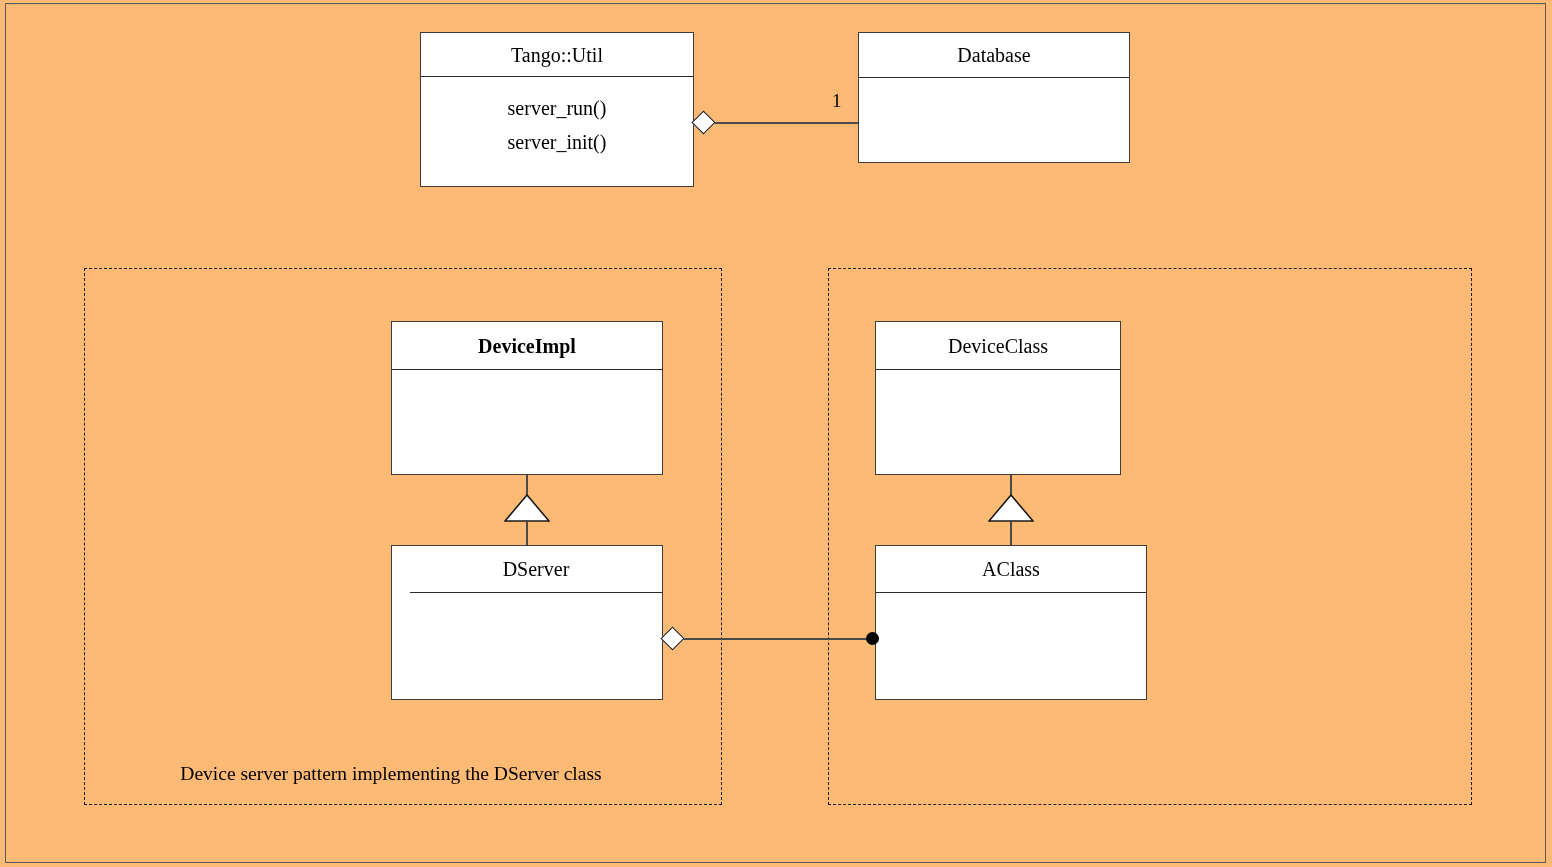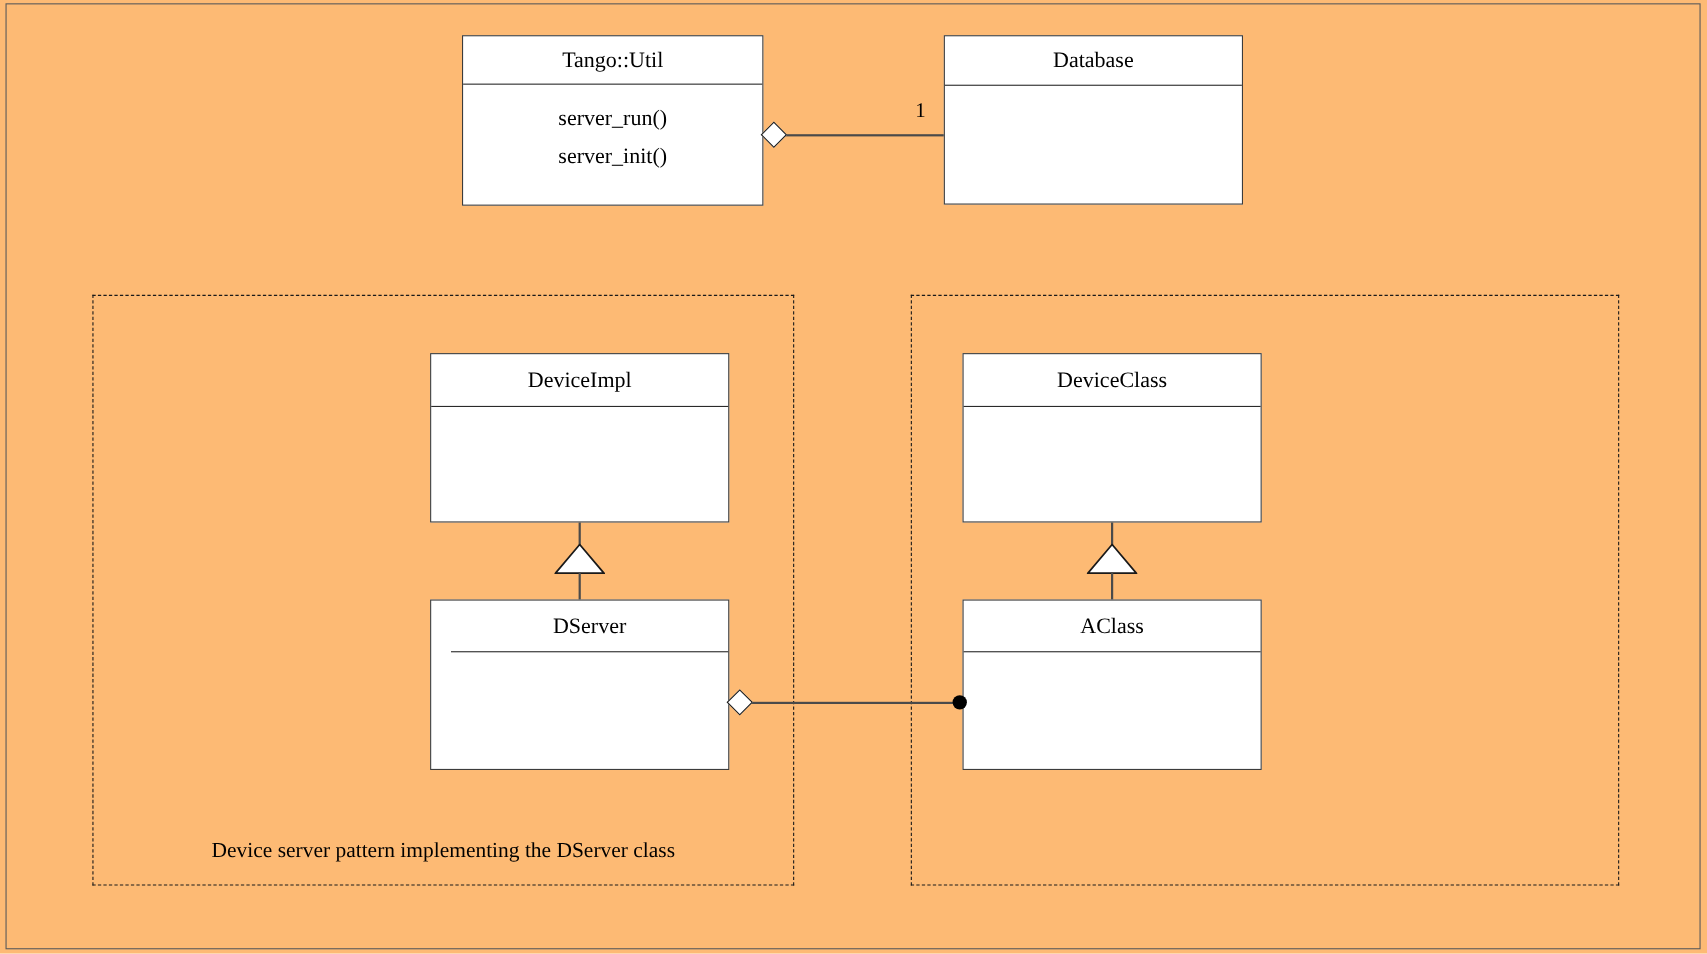--- a/index.html
+++ b/index.html
@@ -120,50 +120,50 @@
     <div class="class-body">
       <div class="member">server_run()</div>
       <div class="member">server_init()</div>
     </div>
   </div>
 
   <div class="conn-line h-line" style="left:711px; top:122px; width:148px;"></div>
   <div class="diamond" style="left:695px; top:114px;"></div>
   <div class="multiplicity" style="left:832px; top:91px;">1</div>
 
-  <div class="uml-class" style="left:858px; top:32px; width:272px; height:154px;">
+  <div class="uml-class" style="left:858px; top:32px; width:272px; height:131px;">
     <div class="class-name" style="height:45px;">Database</div>
     <div class="class-body"></div>
   </div>
 
   <div class="group-region" style="left:84px; top:268px; width:638px; height:537px;"></div>
 
   <div class="uml-class" style="left:391px; top:321px; width:272px; height:154px;">
-    <div class="class-name" style="height:48px;">DeviceImpl</div>
+    <div class="class-name" style="height:48px;font-weight:bold;">DeviceImpl</div>
     <div class="class-body"></div>
   </div>
 
   <div class="conn-line v-line" style="left:526px; top:475px; width:1.6px; height:22px;"></div>
   <div class="inherit-triangle" style="left:504px; top:494px;">
     <svg width="46" height="28" viewBox="0 0 46 28">
       <polygon points="23,1 45,27 1,27" fill="#ffffff" stroke="#1a1a1a" stroke-width="1.6"></polygon>
     </svg>
   </div>
   <div class="conn-line v-line" style="left:526px; top:520px; width:1.6px; height:26px;"></div>
 
   <div class="uml-class" style="left:391px; top:545px; width:272px; height:155px;padding-left:18px;">
     <div class="class-name" style="height:47px;">DServer</div>
     <div class="class-body"></div>
   </div>
 
-  <div class="group-caption" style="left:84px; top:762px; width:638px;font-family:Liberation Serif, serif;">Device server pattern implementing the DServer class</div>
+  <div class="group-caption" style="left:72px; top:762px; width:638px;font-family:Liberation Serif, serif;">Device server pattern implementing the DServer class</div>
 
   <div class="group-region" style="left:828px; top:268px; width:644px; height:537px;"></div>
 
-  <div class="uml-class" style="left:875px; top:321px; width:272px; height:154px;">
+  <div class="uml-class" style="left:875px; top:321px; width:246px; height:154px;">
     <div class="class-name" style="height:48px;">DeviceClass</div>
     <div class="class-body"></div>
   </div>
 
   <div class="conn-line v-line" style="left:1010px; top:475px; width:1.6px; height:22px;"></div>
   <div class="inherit-triangle" style="left:988px; top:494px;">
     <svg width="46" height="28" viewBox="0 0 46 28">
       <polygon points="23,1 45,27 1,27" fill="#ffffff" stroke="#1a1a1a" stroke-width="1.6"></polygon>
     </svg>
   </div>

